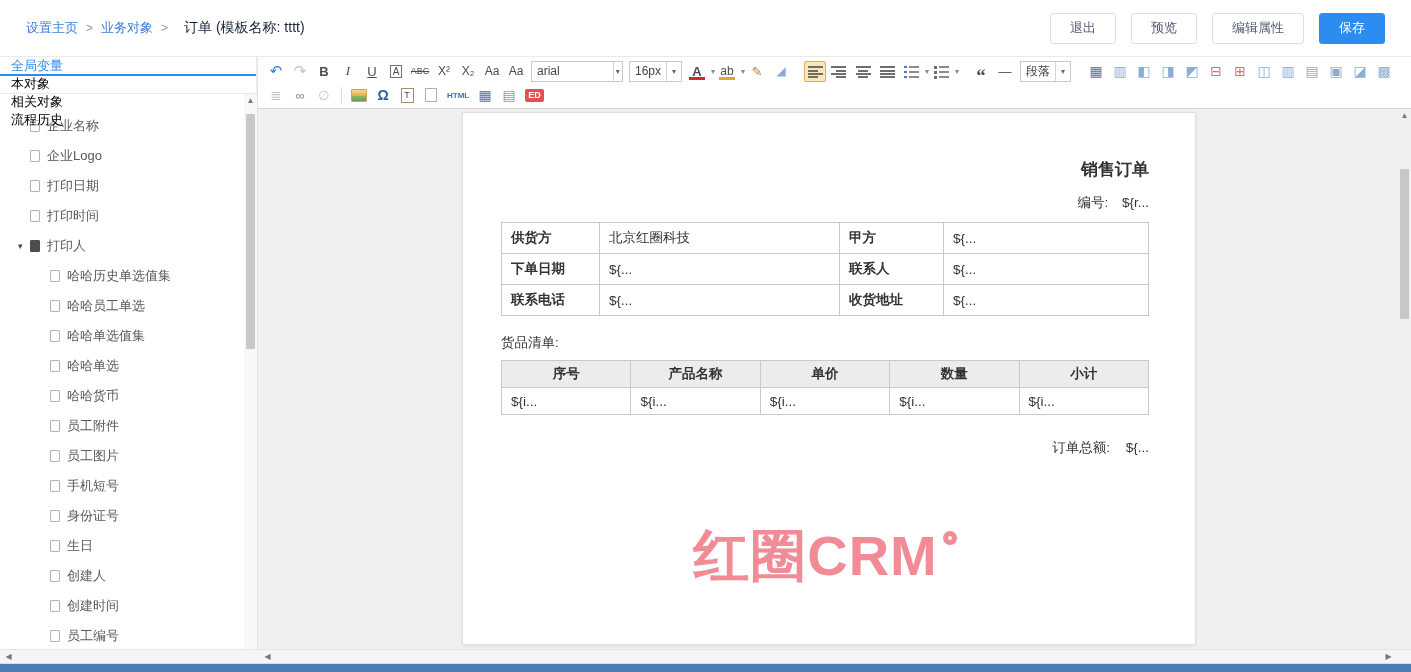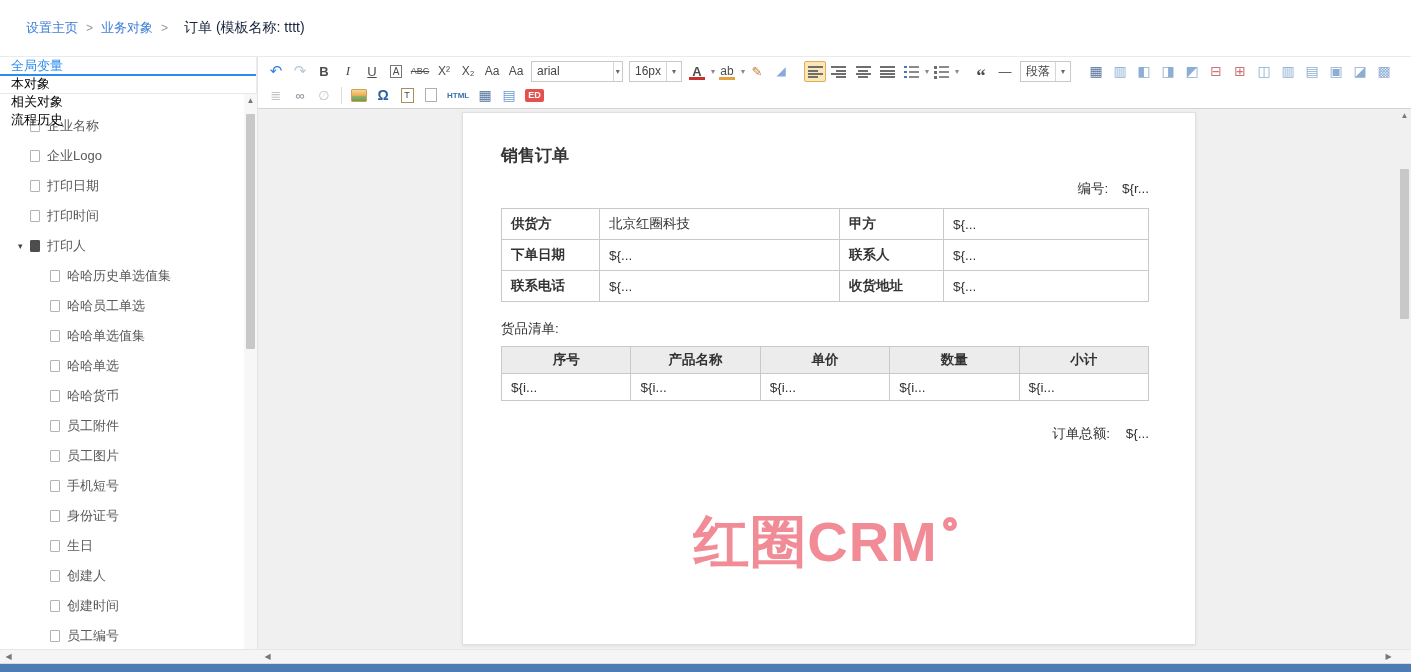--- a/index.html
+++ b/index.html
@@ -133,21 +133,21 @@
   .c-html { font-size:8px; font-weight:bold; color:#3a6fb0; }
   .i-doc { color:#6b9bd2; font-size:14px; }
   .i-ed { background:#e4504e; color:#fff; font-size:9px; font-weight:bold;
     border-radius:2px; padding:2px 3px; line-height:9px; }
 
   
   .content { flex:1; background:#f0f0f0; position:relative; overflow:hidden; }
   .page { position:absolute; left:204px; top:3px; width:734px; height:533px; background:#fff;
     border:1px solid #e0e0e0; box-shadow:0 1px 3px rgba(0,0,0,0.07); cursor:text; }
   .doc-body { padding:24px 46px 0 38px; color:#333; }
-  .doc-title { text-align:left; font-size:17px; font-weight:bold; margin-top:7px; }
+  .doc-title { text-align:right; font-size:17px; font-weight:bold; margin-top:21px; }
   .doc-number { text-align:right; font-size:13.5px; margin-top:13px; }
   .doc-number .val { margin-left:10px; }
   table { border-collapse:collapse; width:100%; table-layout:fixed; }
   td,th { border:1px solid #c9c9c9; font-size:13.5px; padding:6px 9px; height:30px; }
   .info-table { margin-top:10px; }
   .info-table .lab { font-weight:bold; }
   .list-label { font-size:13.5px; margin-top:18px; }
   .items-table { margin-top:8px; }
   .items-table th { background:#ececec; font-weight:bold; text-align:center; height:27px; padding:4px; }
   .items-table td { height:27px; padding:4px 9px; }
@@ -163,20 +163,26 @@
 </head>
 <body>
 
 <div class="app-header">
   <div class="crumbs">
     <span class="crumb-link">设置主页</span>
     <span class="crumb-sep">&gt;</span>
     <span class="crumb-link">业务对象</span>
     <span class="crumb-sep">&gt;</span>
     <span class="page-title">订单 (模板名称: tttt)</span>
+  </div>
+  <div class="header-btns">
+    <button class="btn">退出</button>
+    <button class="btn">预览</button>
+    <button class="btn">编辑属性</button>
+    <button class="btn primary">保存</button>
   </div>
 </div>
 
 <div class="main">
 
   <div class="sidebar">
     <div class="tabs">
 
         <div class="tab active">
           <span>全局变量</span>

